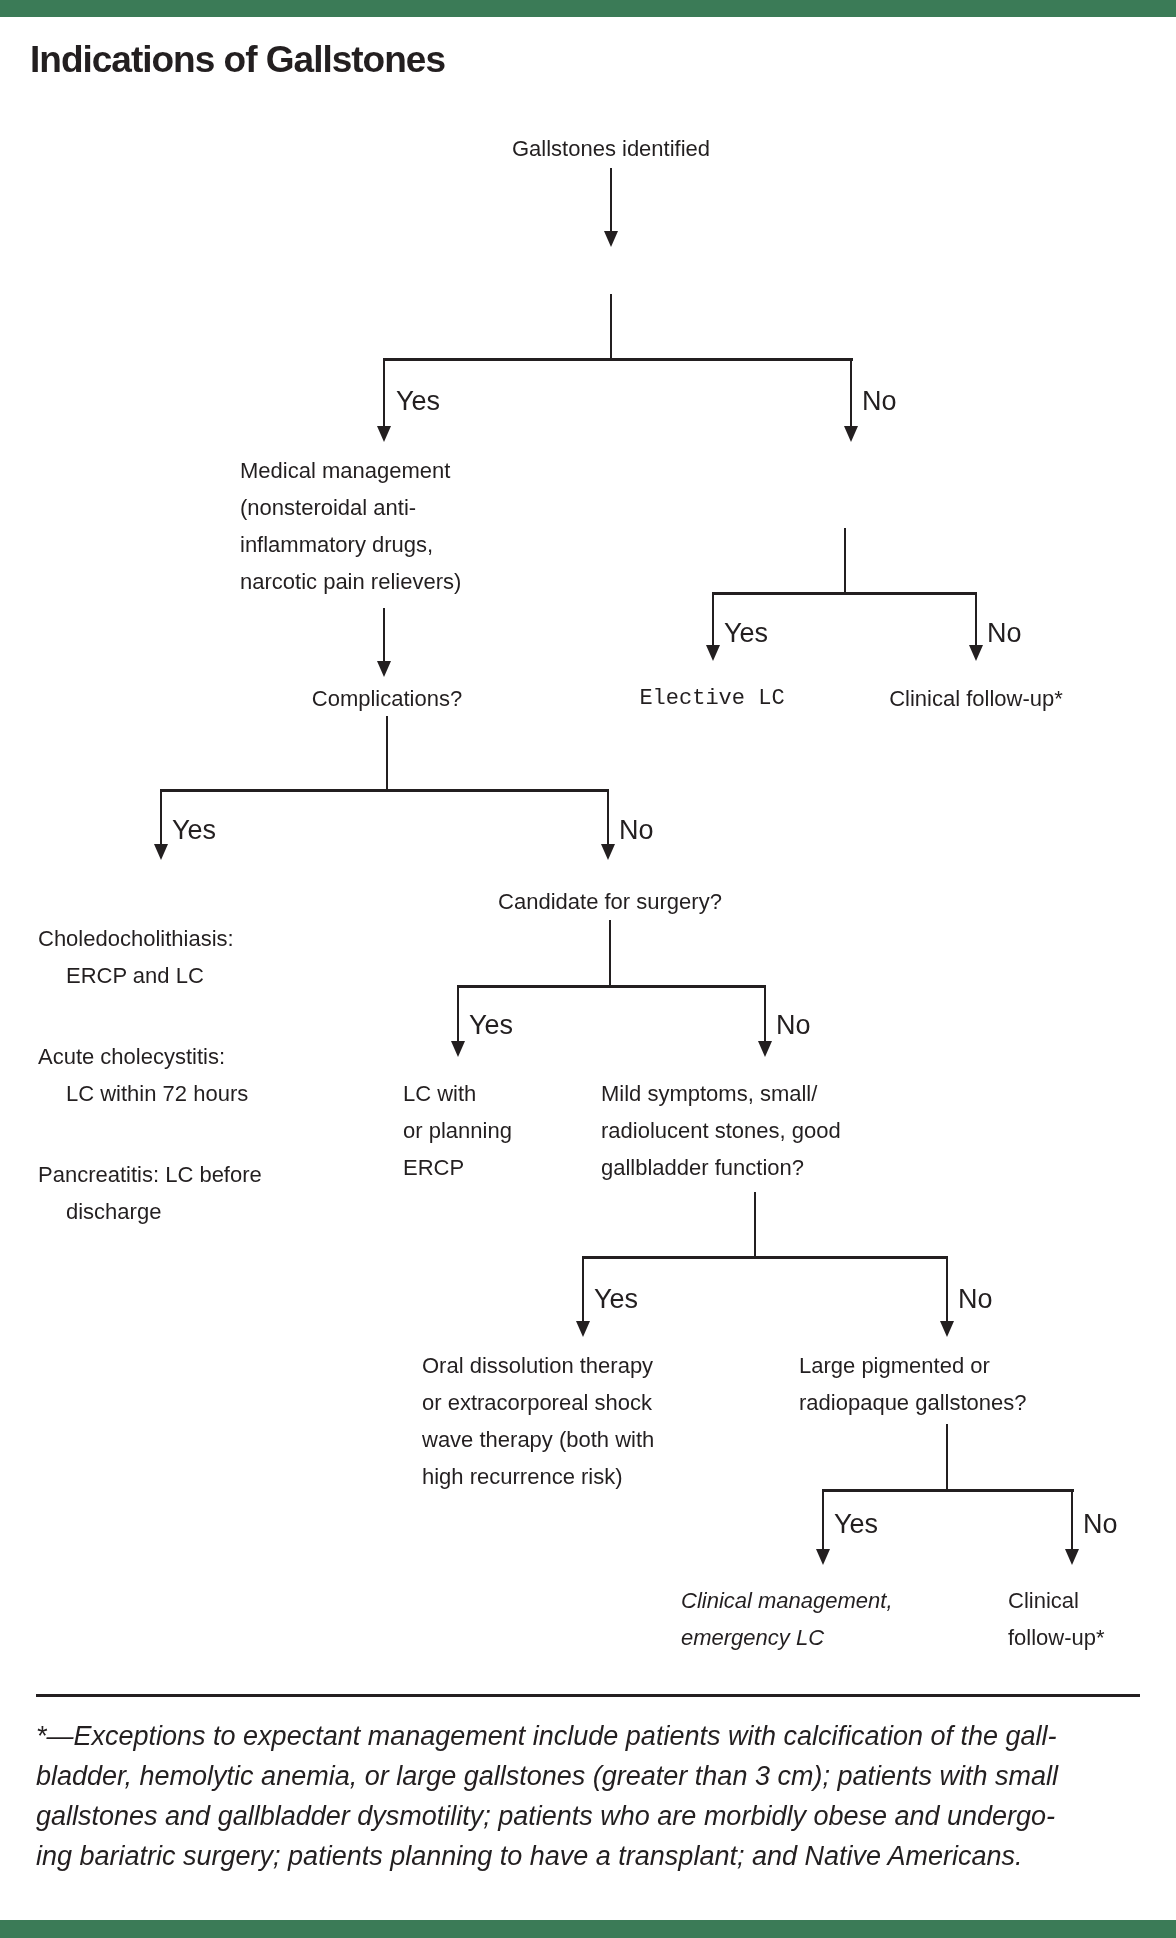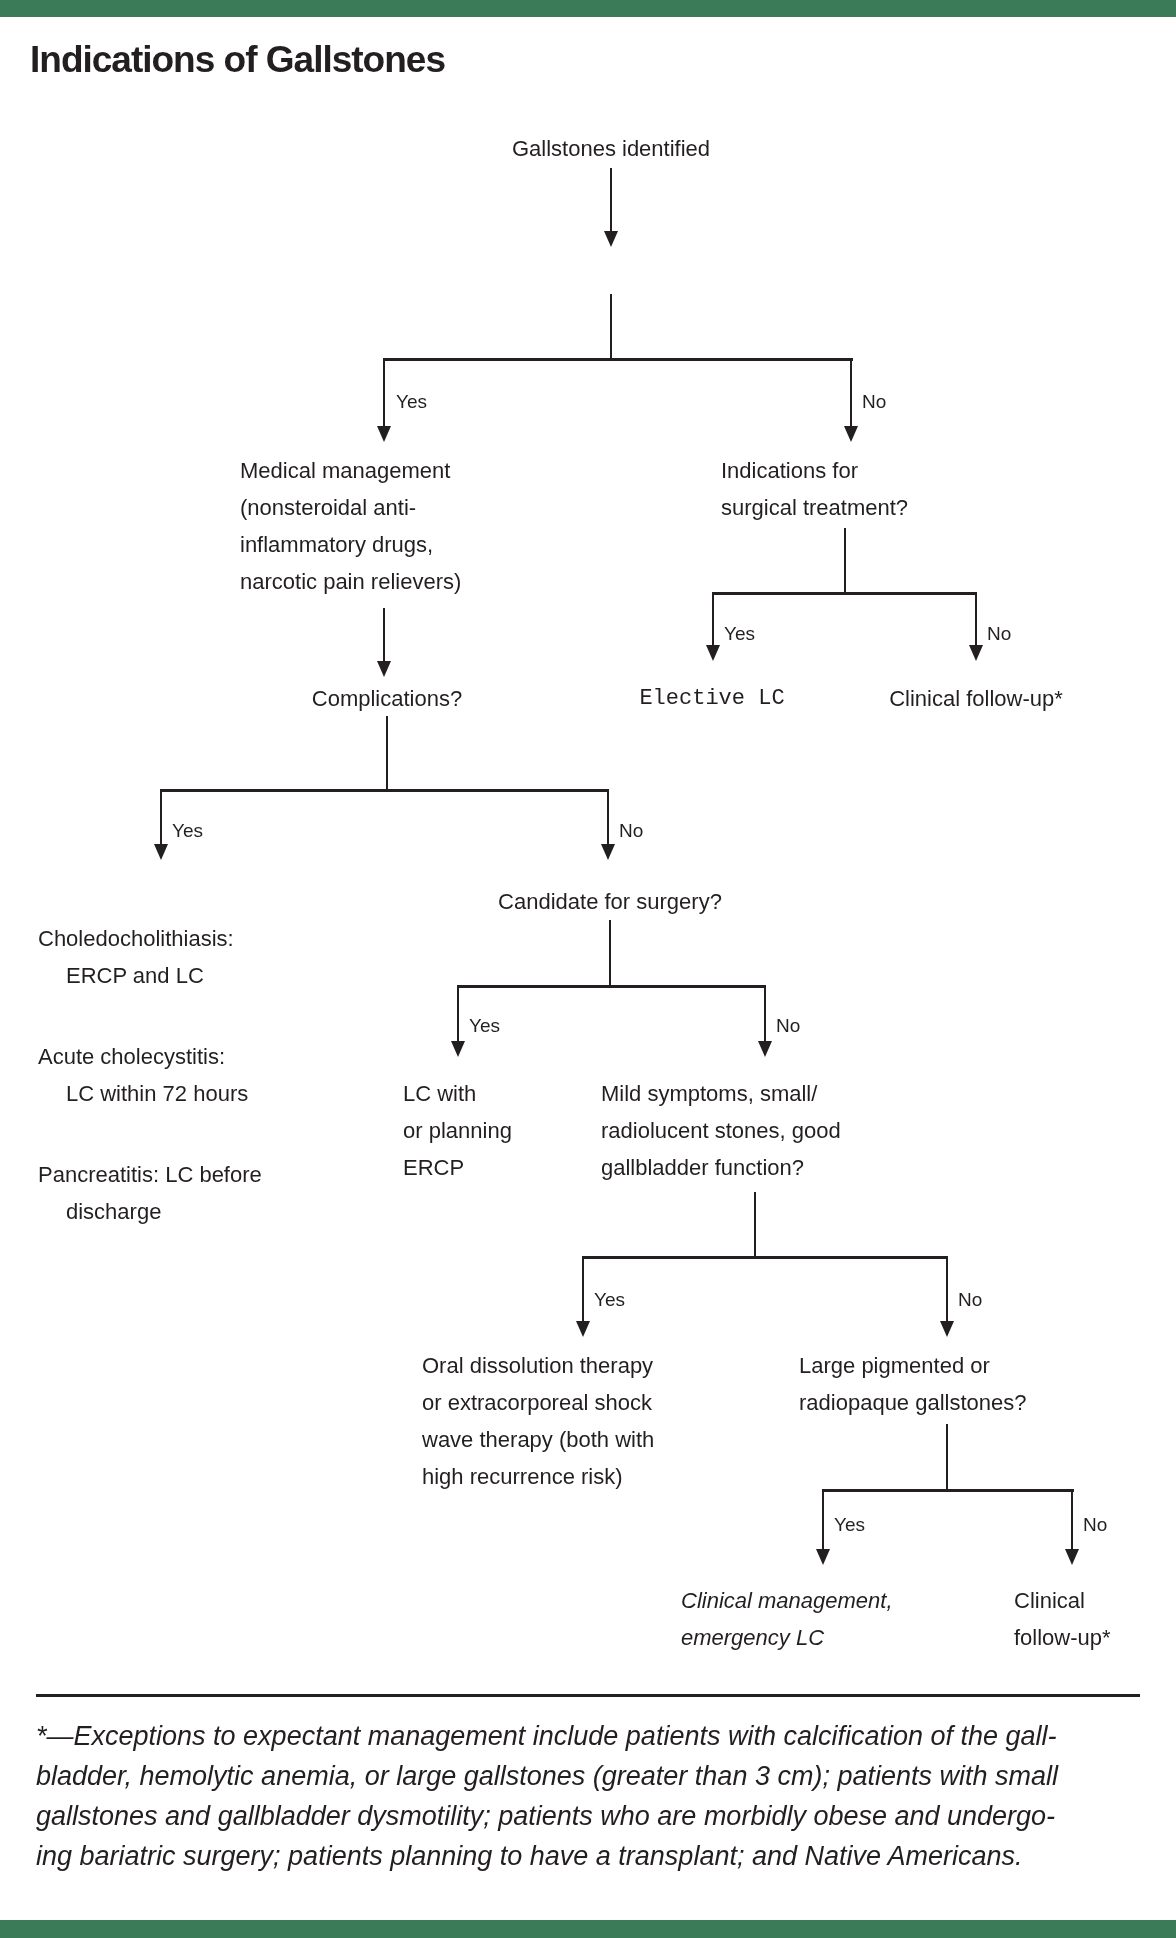--- a/index.html
+++ b/index.html
@@ -21,21 +21,21 @@
   }
   .node{
     position:absolute;
     font-size:22px;line-height:37px;
     white-space:pre-line;
     color:#231F20;
   }
   .center{text-align:center;}
   .lbl{
     position:absolute;
-    font-size:19px;line-height:37px;
+    font-size:27px;line-height:37px;
     color:#231F20;
   }
   .vline{position:absolute;width:2px;background:#231F20;}
   .hline{position:absolute;height:3px;background:#231F20;}
   .ahead{
     position:absolute;width:0;height:0;
     border-left:7px solid transparent;
     border-right:7px solid transparent;
     border-top:16px solid #231F20;
   }
@@ -68,22 +68,20 @@
   <div class="vline" style="left:850px;top:358px;height:68px;"></div>
   <div class="ahead" style="left:844px;top:426px;"></div>
   <div class="lbl" style="left:396px;top:383px;">Yes</div>
   <div class="lbl" style="left:862px;top:383px;">No</div>
 
   <div class="node" style="left:240px;top:452px;">Medical management
 (nonsteroidal anti-
 inflammatory drugs,
 narcotic pain relievers)</div>
 
-  <div class="node" style="left:721px;top:452px;">Indications for
-surgical treatment?</div>
 
   <div class="vline" style="left:844px;top:528px;height:64px;"></div>
   <div class="hline" style="left:712px;top:592px;width:265px;"></div>
   <div class="vline" style="left:712px;top:592px;height:53px;"></div>
   <div class="ahead" style="left:706px;top:645px;"></div>
   <div class="vline" style="left:975px;top:592px;height:53px;"></div>
   <div class="ahead" style="left:969px;top:645px;"></div>
   <div class="lbl" style="left:724px;top:615px;">Yes</div>
   <div class="lbl" style="left:987px;top:615px;">No</div>
 
@@ -150,21 +148,21 @@
   <div class="hline" style="left:822px;top:1489px;width:252px;"></div>
   <div class="vline" style="left:822px;top:1489px;height:60px;"></div>
   <div class="ahead" style="left:816px;top:1549px;"></div>
   <div class="vline" style="left:1071px;top:1489px;height:60px;"></div>
   <div class="ahead" style="left:1065px;top:1549px;"></div>
   <div class="lbl" style="left:834px;top:1506px;">Yes</div>
   <div class="lbl" style="left:1083px;top:1506px;">No</div>
 
   <div class="node" style="left:681px;top:1582px;font-style:italic;">Clinical management,
 emergency LC</div>
-  <div class="node" style="left:1008px;top:1582px;margin-left:6px;">Clinical
+  <div class="node" style="left:1008px;top:1582px;">Clinical
 follow-up*</div>
 
   <div class="divider"></div>
   <div class="footnote">*—Exceptions to expectant management include patients with calcification of the gall-
 bladder, hemolytic anemia, or large gallstones (greater than 3 cm); patients with small
 gallstones and gallbladder dysmotility; patients who are morbidly obese and undergo-
 ing bariatric surgery; patients planning to have a transplant; and Native Americans.</div>
 
   <div class="bar bottom"></div>
 

